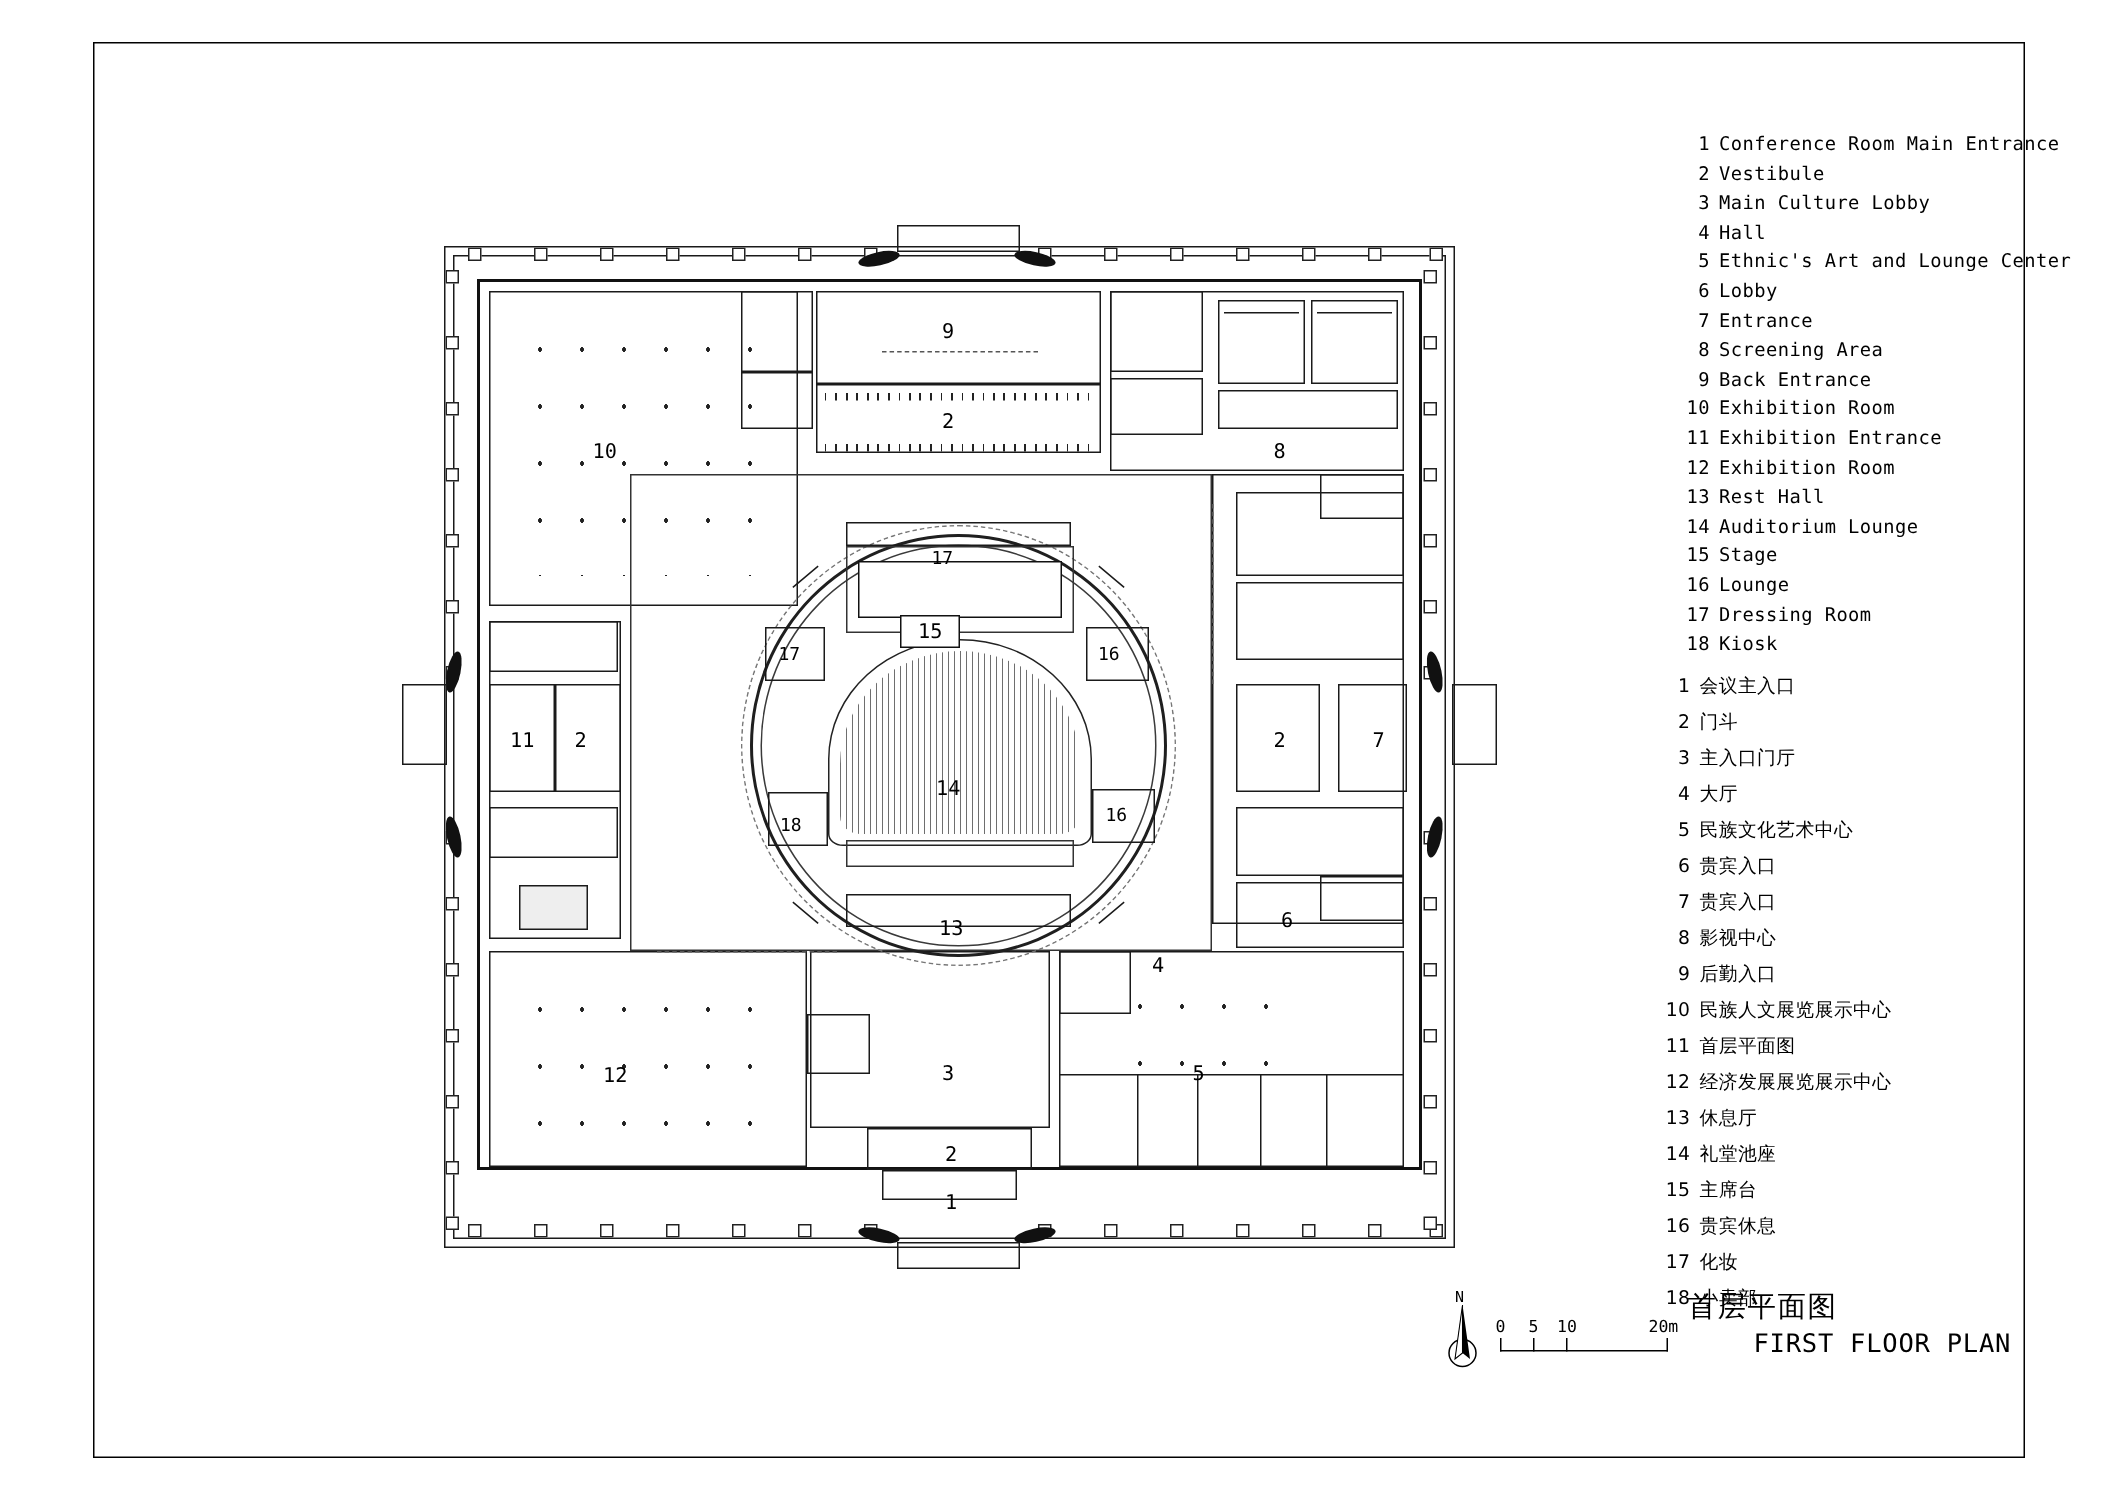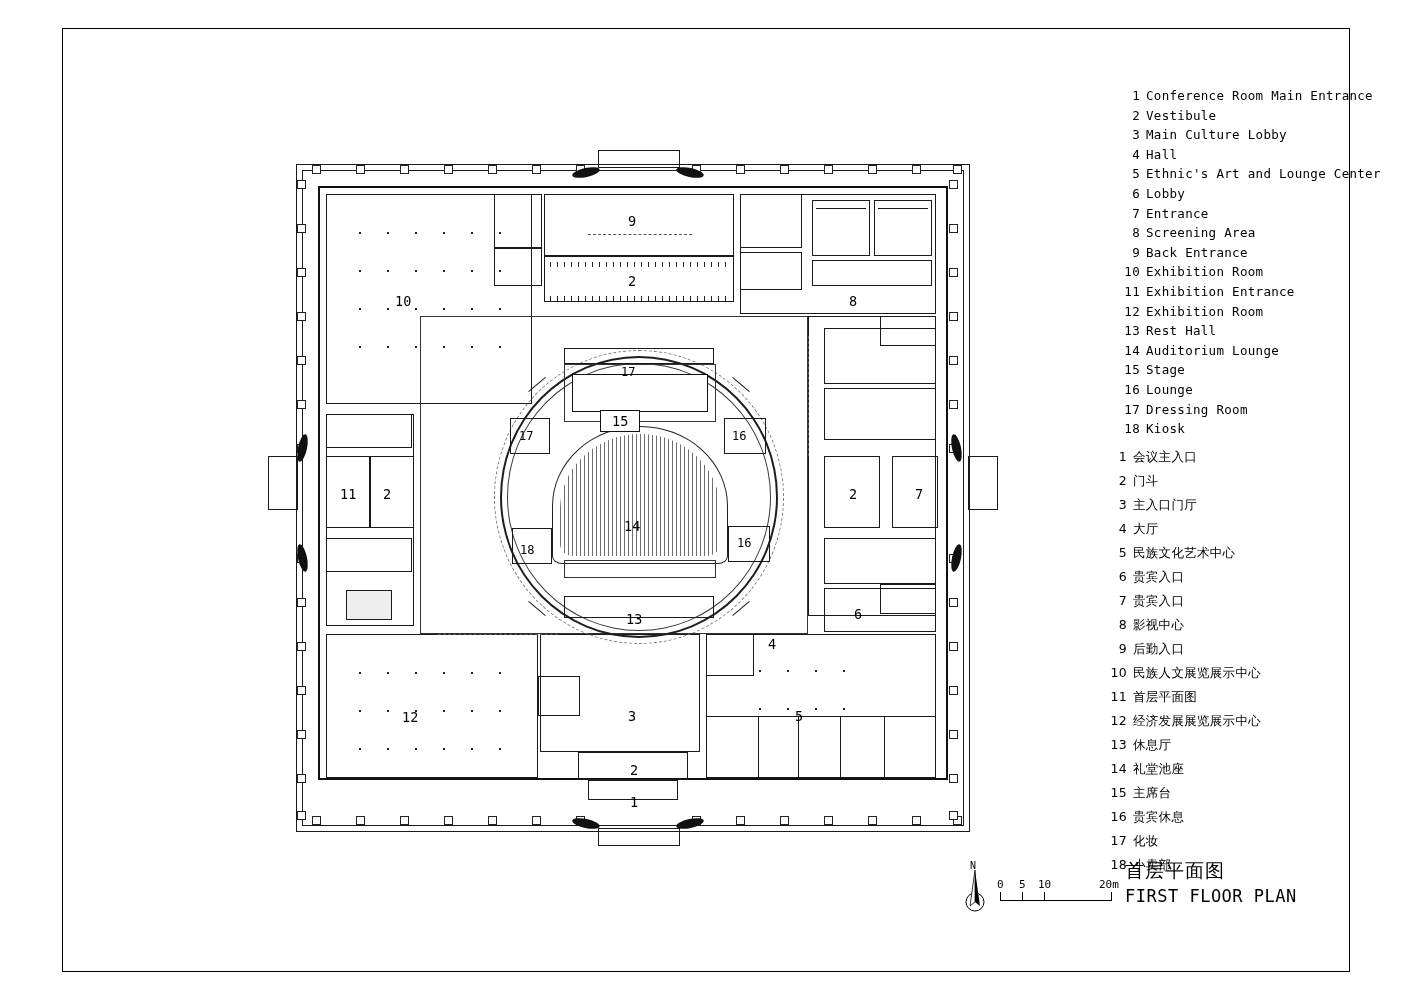--- a/index.html
+++ b/index.html
@@ -12,21 +12,21 @@
   #legend-en{left:1118px;top:86px;width:260px;}
   #legend-cn{left:1105px;top:445px;width:260px;font-family:"DejaVu Sans",sans-serif;font-size:12.5px;line-height:24px;}
   .leg-row{display:flex;white-space:nowrap;}
   .leg-num{width:22px;text-align:right;margin-right:6px;flex:none;}
   #legend-cn .leg-num{width:22px;}
   .leg-txt{flex:none;}
 
   
   #title-block{position:absolute;left:1125px;top:858px;}
   #title-cn{font-family:"DejaVu Sans",sans-serif;font-size:19px;letter-spacing:1px;}
-  #title-en{font-size:17px;letter-spacing:.5px;margin-top:2px;}
+  #title-en{font-size:17px;letter-spacing:.5px;margin-top:2px;margin-left:44px;}
 
   
   #north{position:absolute;left:958px;top:862px;width:34px;height:60px;}
   #north .n-label{position:absolute;left:12px;top:-2px;font-size:10px;}
   
   #scalebar{position:absolute;left:1000px;top:878px;width:118px;height:30px;font-size:11px;}
   #scalebar .ticks{position:absolute;left:0;top:14px;width:112px;height:9px;}
   #scalebar .ticks i{position:absolute;top:0;width:1px;height:9px;background:#000;}
   #scalebar .base{position:absolute;left:0;top:22px;width:112px;height:1px;background:#000;}
   #scalebar .lbl{position:absolute;top:0;font-size:11px;}

